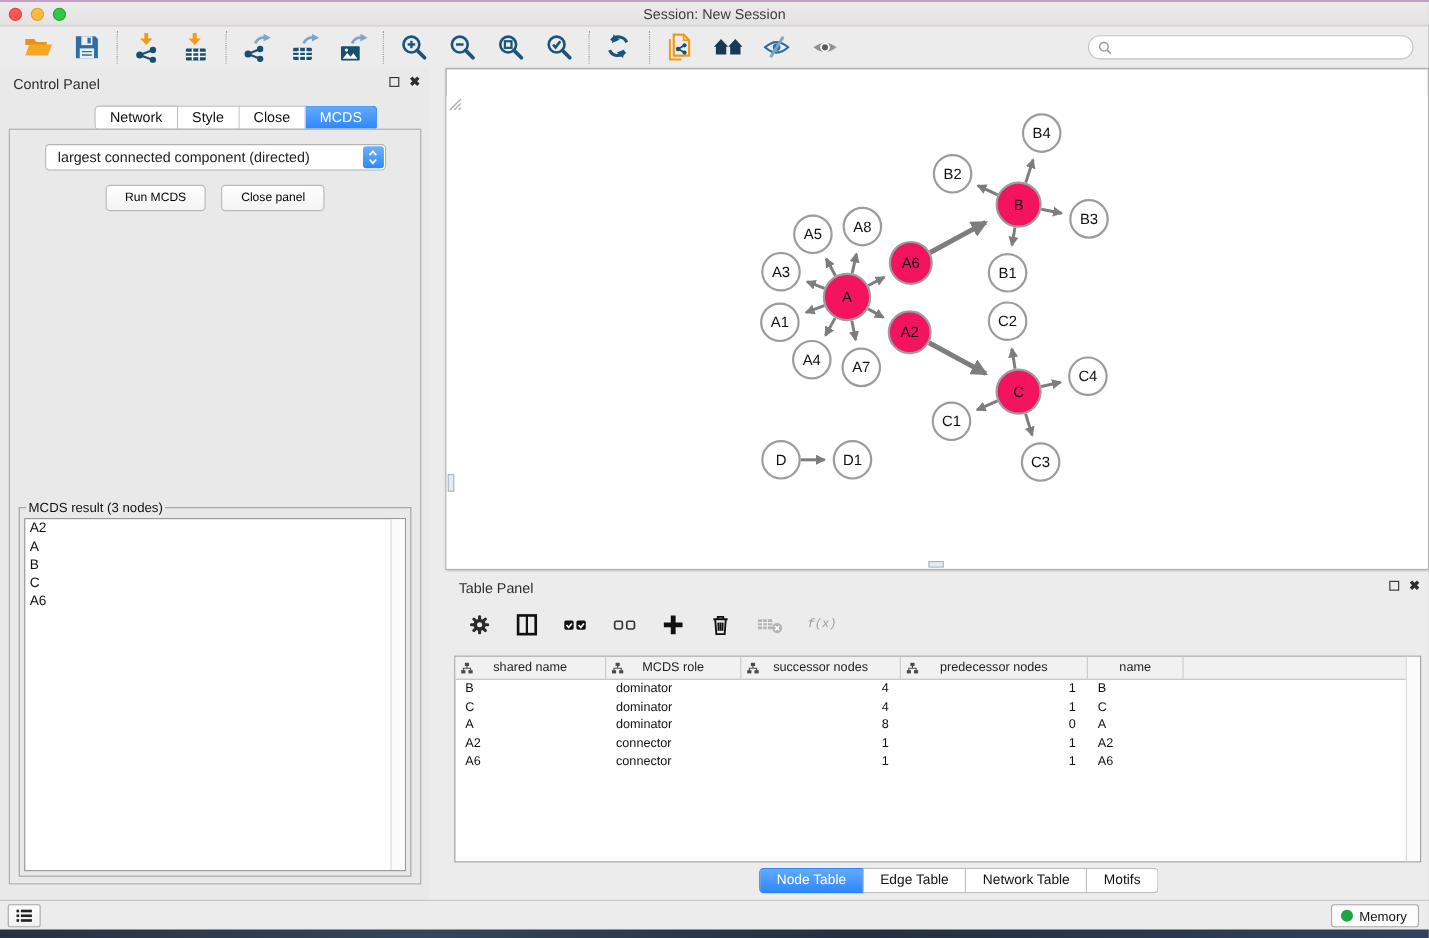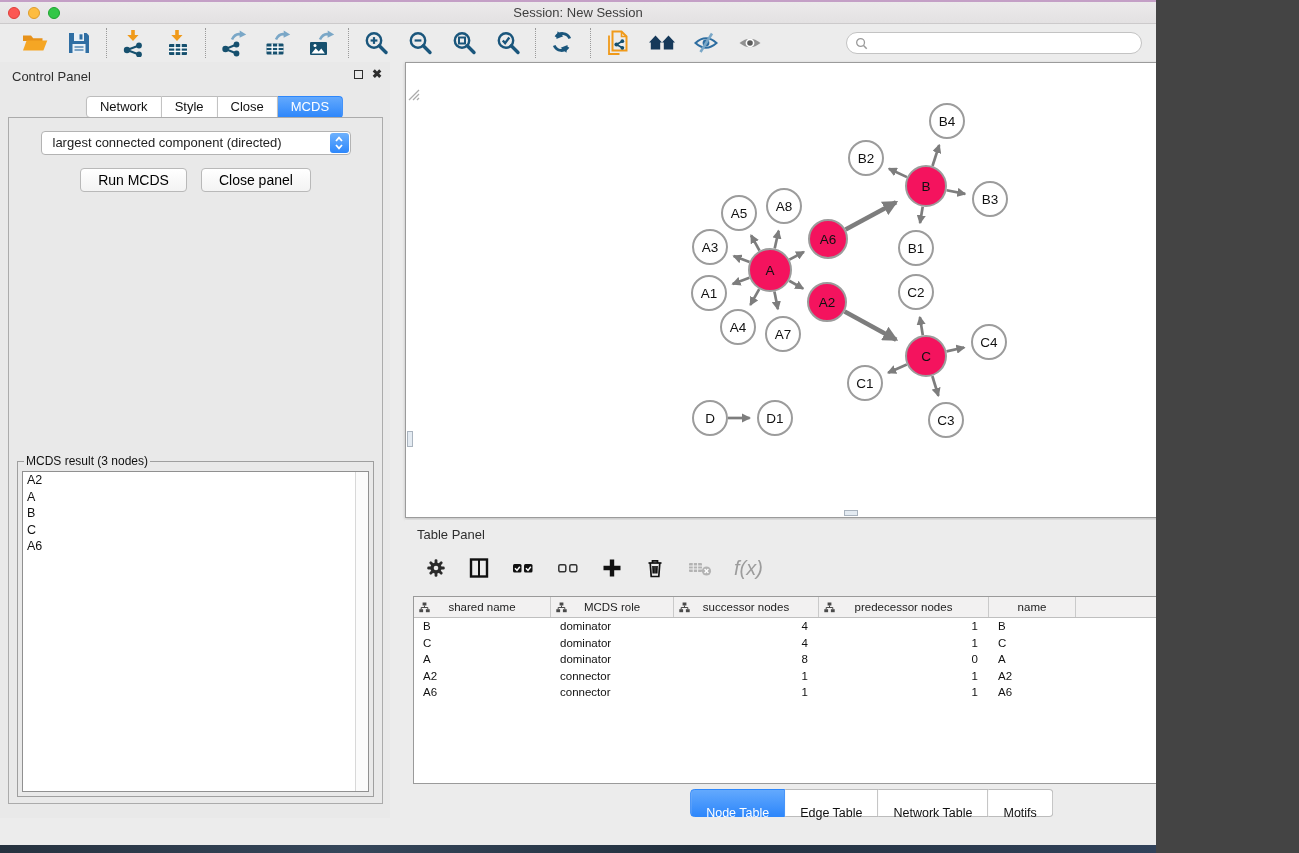--- a/index.html
+++ b/index.html
@@ -1,17 +1,17 @@
 <!DOCTYPE html>
 <html><head>
 <meta charset="utf-8">
 <style>
   * { margin:0; padding:0; box-sizing:border-box; }
   html,body { background:#444; }
-  .app { position:relative; width:1156px; height:853px; background:#ececec;
+  .app { position:relative; width:1299px; height:853px; background:#ececec;
          font-family:"Liberation Sans",sans-serif; color:#222; overflow:hidden; }
 
   
   .desktop-top { position:absolute; top:0; left:0; right:0; height:2px; background:#c49fc6; }
   .titlebar { position:absolute; top:2px; left:0; right:0; height:22px;
               background:linear-gradient(#eceaeb,#e3e1e2); border-bottom:1px solid #cccacb; }
   .titlebar .title { text-align:center; line-height:21px; font-size:13px; color:#3e3e3e; }
   .lights { position:absolute; left:8px; top:5px; display:flex; gap:8px; }
   .light { width:12px; height:12px; border-radius:50%; }
   .light.red{ background:#fc5753; border:1px solid #df3e39;}
@@ -44,21 +44,21 @@
   .cp-box { position:absolute; top:55px; left:8px; right:7px; bottom:14px;
             border:1px solid #ababab; background:#e9e9e9; }
   .opt-label { margin-top:21px; text-align:center; font-size:13px; color:#111; }
   .dropdown { margin:13px auto 0; width:310px; height:24px; background:#fff; border:1px solid #b3b3b3;
               border-radius:4px; position:relative; font-size:13px; line-height:22px;
               padding-left:11px; cursor:pointer; }
   .dd-stepper { position:absolute; right:1px; top:1px; width:19px; height:20px; border-radius:3px;
                 background:linear-gradient(#6db1fd,#2d87fb); display:flex; align-items:center; justify-content:center;}
   .btn-row { display:flex; justify-content:center; gap:14px; margin-top:13px; }
   .btn { height:24px; padding:0 17px; background:linear-gradient(#ffffff,#f3f3f3);
-         border:1px solid #b9b9b9; border-radius:4px; font-size:14px; cursor:pointer; font-family:inherit;}
+         border:1px solid #b9b9b9; border-radius:4px; font-size:11px; cursor:pointer; font-family:inherit;}
   fieldset.result-box { position:absolute; left:8px; right:8px; top:336px; bottom:6px;
                         border:1px solid #9f9f9f; padding:3px 4px 4px 4px; }
   fieldset.result-box legend { font-size:12px; color:#111; padding:0 2px; margin-left:2px; }
   .result-list { position:relative; width:100%; height:100%; background:#fff; border:1px solid #909090; overflow:hidden; }
   .result-item { font-size:12.5px; line-height:16.5px; padding-left:4px; color:#111; }
   .scroll-lane { position:absolute; top:0; right:0; bottom:0; width:13px; background:#fbfbfb; border-left:1px solid #d8d8d8; }
 
   
   .network-window { position:absolute; top:62px; left:405px; width:894px; height:456px;
                     background:#fff; border:1px solid #9b9b9b; box-shadow:0 1px 3px rgba(0,0,0,.2); }
@@ -68,32 +68,32 @@
   .nw-canvas { position:absolute; top:24px; left:0; right:0; bottom:0; background:#fff; }
   .nw-canvas svg { position:absolute; inset:0; }
   .v-thumb { position:absolute; left:1px; top:344px; width:6px; height:16px; background:#e4ebf2; border:1px solid #aab4bf;}
   .h-thumb { position:absolute; left:438px; bottom:1px; width:14px; height:6px; background:#e4ebf2; border:1px solid #aab4bf;}
   .resize-grip { position:absolute; right:1px; bottom:1px; width:14px; height:14px; cursor:nwse-resize;}
 
   
   .table-panel { position:absolute; top:520px; left:405px; width:894px; height:298px; background:#ececec; }
   .tp-toolbar { position:absolute; top:32px; left:20px; height:32px; display:flex; align-items:center; gap:21px; }
   .tbicon { height:22px; display:flex; align-items:center; cursor:pointer; }
-  .fx-label { font-family:Liberation Sans, sans-serif; font-style:italic; font-size:20px; color:#9c9c9c; }
+  .fx-label { font-family:Liberation Mono, monospace; font-style:italic; font-size:11px; color:#9c9c9c; }
   .tp-table { position:absolute; top:76px; left:8px; right:7px; bottom:34px; background:#fff; border:1px solid #9a9a9a; overflow:hidden;}
   .thead { display:flex; height:21px; background:#f2f1f1; border-bottom:1px solid #bfbfbf; }
   .th { position:relative; display:flex; align-items:center; justify-content:center;
         font-size:11.5px; color:#222; border-right:1px solid #cacaca; height:100%; cursor:pointer;}
   .th .tree-ico { position:absolute; left:5px; top:5px; }
   .trow { display:flex; height:16.5px; align-items:center; }
   .td { font-size:11.5px; color:#111; height:100%; line-height:16.5px; overflow:hidden; white-space:nowrap;}
   .td.left { padding-left:9px; text-align:left; }
   .td.right { padding-right:11px; text-align:right; }
   .tp-tabs { position:absolute; bottom:6px; left:50%; transform:translateX(-50%); display:flex; height:23px; }
-  .tp-tabs .seg-tab { font-size:12.5px; line-height:21px; padding:13px 15px;}
+  .tp-tabs .seg-tab { font-size:12.5px; line-height:21px; padding:0 15px;}
 
   
   .statusbar { position:absolute; top:818px; left:0; right:0; height:27px; background:#ececec; border-top:1px solid #c6c6c6; }
   .list-btn { position:absolute; left:7px; top:3px; width:30px; height:21px; border:1px solid #a8a8a8;
               background:linear-gradient(#fdfdfd,#f1f1f1); border-radius:2px; display:flex;
               align-items:center; justify-content:center; cursor:pointer;}
   .memory-btn { position:absolute; right:9px; top:3px; height:21px; padding:0 10px 0 8px; border:1px solid #a8a8a8;
                 background:#fcfcfc; border-radius:3px; display:flex; align-items:center; gap:6px;
                 font-size:12px; color:#111; cursor:pointer;}
   .memory-dot { width:11px; height:11px; border-radius:50%; background:#1ca64a; }
@@ -527,14 +527,32 @@
       <div class="scroll-lane" style="height:100%; top:0;"></div>
     </div>
     <div class="tp-tabs">
       <div class="seg-tab active">Node Table</div>
       <div class="seg-tab">Edge Table</div>
       <div class="seg-tab">Network Table</div>
       <div class="seg-tab">Motifs</div>
     </div>
   </div>
 
+  <div class="statusbar">
+    <div class="list-btn">
+      <svg width="16" height="13" viewBox="0 0 16 13">
+        <g fill="#222">
+          <rect x="1" y="1" width="2.4" height="2.4"></rect>
+            <rect x="5" y="1" width="10" height="2.4"></rect>
+          <rect x="1" y="5.3" width="2.4" height="2.4"></rect>
+            <rect x="5" y="5.3" width="10" height="2.4"></rect>
+          <rect x="1" y="9.6" width="2.4" height="2.4"></rect>
+            <rect x="5" y="9.6" width="10" height="2.4"></rect>
+        </g>
+      </svg>
+    </div>
+    <div class="memory-btn">
+      <span class="memory-dot"></span>
+      <span>Memory</span>
+    </div>
+  </div>
   <div class="desktop-bottom"></div>
 </div>
 
 </body></html>

